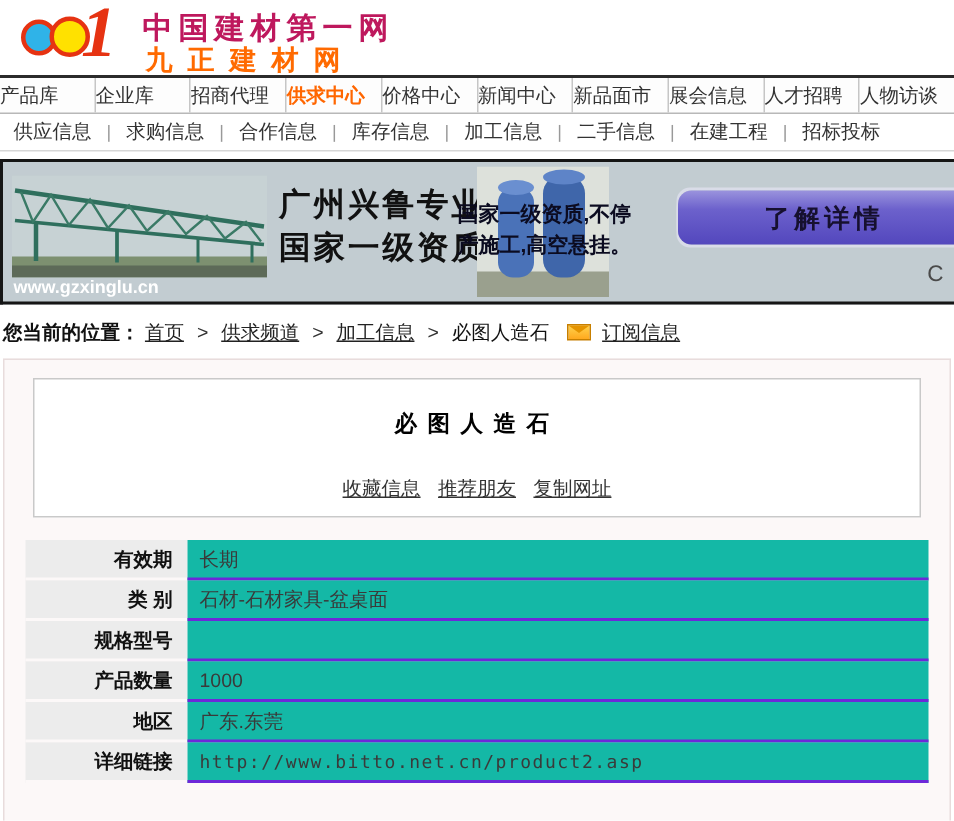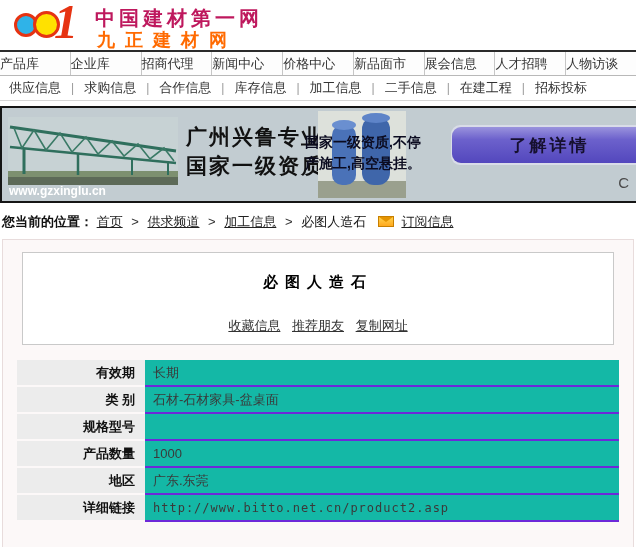--- a/index.html
+++ b/index.html
@@ -70,21 +70,21 @@
     padding:12px 19px 24px; min-height:310px; }
   .title-box { background:#fff; border:1px solid #c9c9c9; height:93px; text-align:center; }
   .page-title { padding-top:20px; font-size:15px; font-weight:bold; color:#000;
     letter-spacing:7px; }
   .action-links { margin-top:25px; font-size:13px; }
   .action-links a { color:#333; text-decoration:underline; cursor:pointer; margin:0 4px; }
 
   .detail-table { width:calc(100% + 10px); margin:15px 0 0 -5px; border-collapse:separate;
     border-spacing:0; }
   .detail-table td { height:27px; font-size:13px; vertical-align:middle; }
-  .detail-table .cell-label { width:128px; background:#ececec; font-weight:bold;
+  .detail-table .cell-label { width:108px; background:#ececec; font-weight:bold;
     color:#111; text-align:right; padding-right:10px; border-bottom:2px solid #fcf8f8;
     white-space:nowrap; }
   .detail-table .cell-value { padding-left:8px; color:#3a3a3a; background:#14b8a6;
     border-bottom:2px solid #6d28d9; }
   .detail-table .cell-value.mono { font-family:"DejaVu Sans Mono","Liberation Mono",monospace;
     font-size:12px; letter-spacing:1px; }
 </style>
 </head>
 <body>
 
@@ -95,22 +95,23 @@
     <div class="logo-one">1</div>
   </div>
   <div class="site-title">中国建材第一网</div>
   <div class="site-subtitle">九正建材网</div>
 </div>
 
 <div class="main-nav">
   <div class="nav-item">产品库</div>
   <div class="nav-item">企业库</div>
   <div class="nav-item">招商代理</div>
+  <div class="nav-item active">供求中心</div>
+  <div class="nav-item">价格中心</div>
   <div class="nav-item">新闻中心</div>
-  <div class="nav-item">价格中心</div>
   <div class="nav-item">新品面市</div>
   <div class="nav-item">展会信息</div>
   <div class="nav-item">人才招聘</div>
   <div class="nav-item">人物访谈</div>
 </div>
 
 <div class="sub-nav">
   <span class="sub-item">供应信息</span>
   <span class="sep">|</span>
   <span class="sub-item">求购信息</span>

